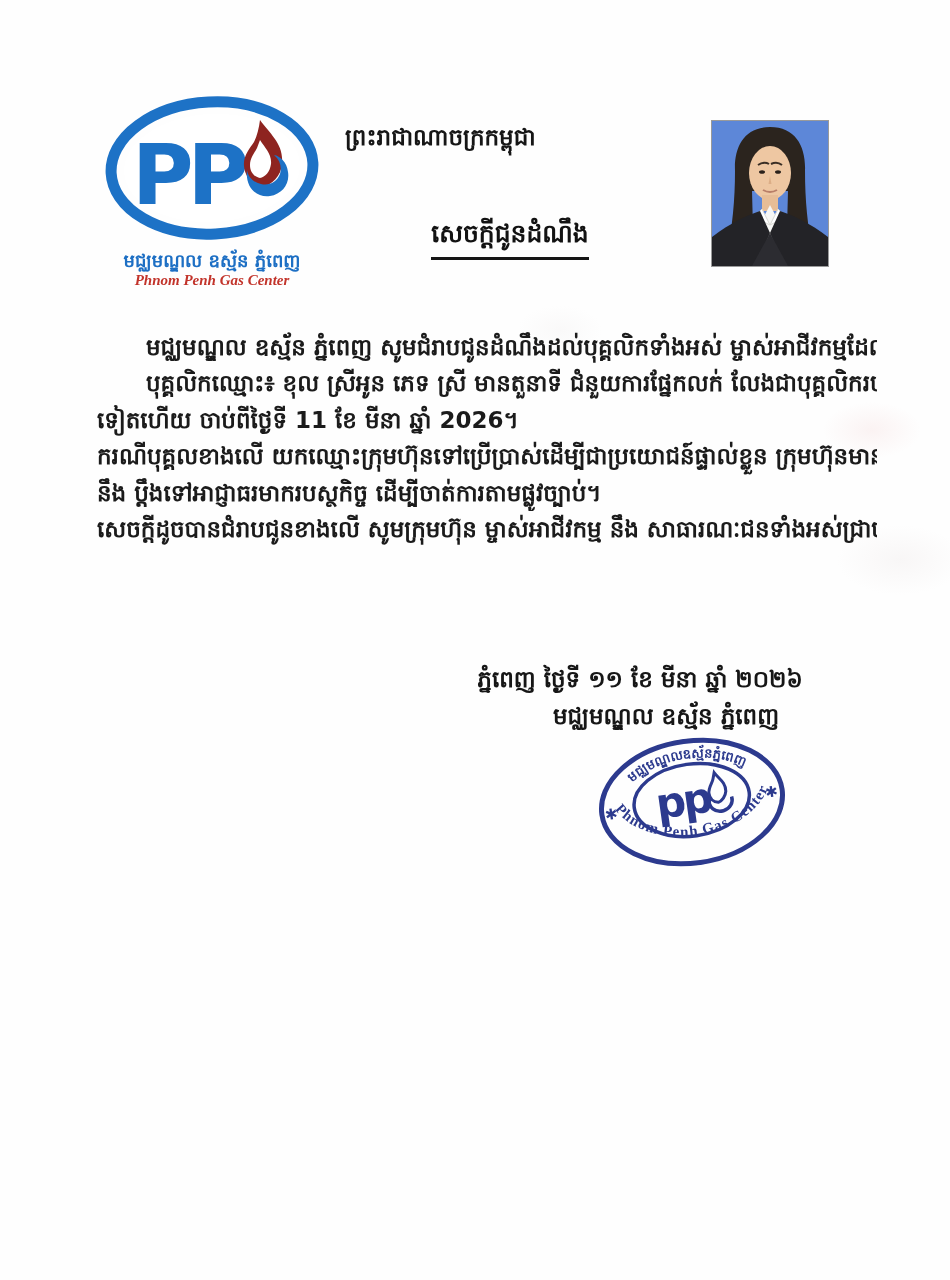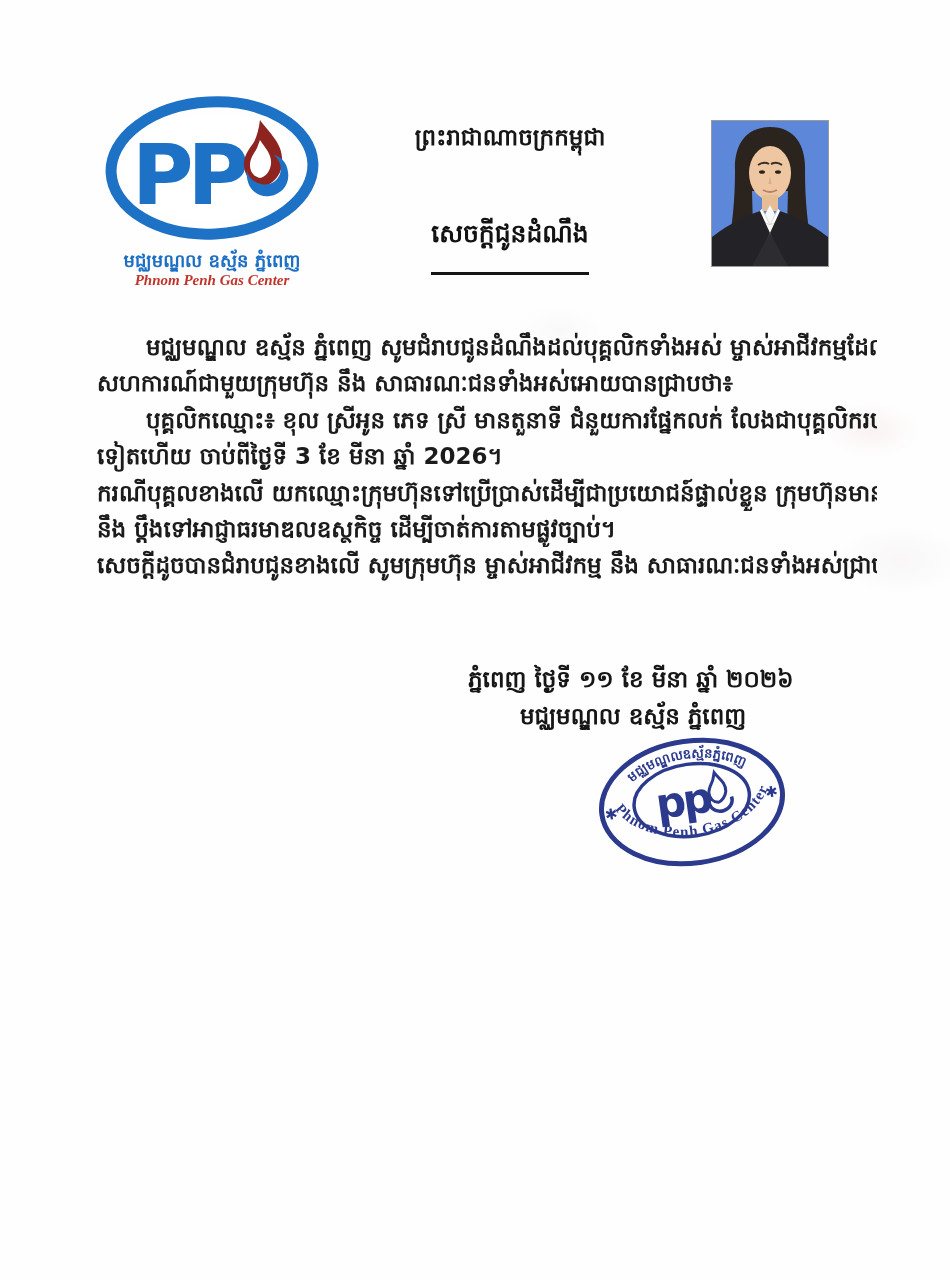--- a/index.html
+++ b/index.html
@@ -26,43 +26,43 @@
     color:#1d6fc4; font-weight:bold; font-size:18px; line-height:22px;
     white-space:nowrap; margin-top:2px;
   }
   .logo-english {
     color:#c2342b; font-weight:bold; font-style:italic; font-size:15px;
     font-family:"Liberation Serif", serif; white-space:nowrap; line-height:17px;
   }
 
   
   .header-center {
-    position:absolute; left:345px; top:120px; width:330px; text-align:center;
+    position:absolute; left:345px; top:120px; width:330px; 
   }
   .header-line { font-weight:bold; font-size:23px; line-height:34px; white-space:nowrap; color:#161616; }
   .doc-title-wrap { position:absolute; left:345px; top:218px; width:330px; text-align:center; }
   .doc-title {
     display:inline-block; font-weight:bold; font-size:25px; color:#121212;
-    border-bottom:3px solid #151515; padding-bottom:18px; white-space:nowrap;
+    border-bottom:3px solid #151515; padding-bottom:3px; white-space:nowrap;
   }
 
   
   .photo { position:absolute; left:711px; top:120px; width:118px; height:147px;
     border:1px solid #9a9a9a; background:#5d87d8; }
 
   
   .body-text { position:absolute; left:97px; top:329px; width:780px; }
   .body-line {
     font-weight:bold; font-size:23px; line-height:36.4px; height:36.4px;
     white-space:nowrap; overflow:hidden; color:#1b1b1b;
   }
   .body-line.indent { padding-left:49px; }
 
   
-  .signoff { position:absolute; left:468px; top:661px; width:344px; }
+  .signoff { position:absolute; left:468px; top:661px; width:344px; text-align:center; }
   .signoff-line { font-weight:bold; font-size:23px; line-height:37px; white-space:nowrap; color:#161616; }
   .signoff-line.org { padding-left:52px; }
 
   
   .stamp { position:absolute; left:596px; top:738px; width:192px; height:128px;
     transform:rotate(-8deg); }
 </style>
 </head>
 <body>
 
@@ -114,25 +114,24 @@
       <path d="M66 88 L58 104 L74 96 Z" fill="#ffffff" stroke="#d8d8d4" stroke-width="1"></path>
 
       <path d="M0 145 L0 116 C18 102 36 94 48 90 L58 112 L44 145 Z" fill="#232327"></path>
       <path d="M116 145 L116 116 C98 102 80 94 68 90 L58 112 L72 145 Z" fill="#232327"></path>
       <path d="M40 145 L58 112 L76 145 Z" fill="#2c2c31"></path>
     </svg>
   </div>
 
   <div class="body-text">
     <div class="body-line indent">មជ្ឈមណ្ឌល ឧស្ម័ន ភ្នំពេញ សូមជំរាបជូនដំណឹងដល់បុគ្គលិកទាំងអស់ ម្ចាស់អាជីវកម្មដែលជាដៃគូរ</div>
-    <div class="body-line">សហការណ៍ជាមួយក្រុមហ៊ុន នឹង សាធារណៈជនទាំងអស់អោយបានជ្រាបថា៖</div>
     <div class="body-line indent">បុគ្គលិកឈ្មោះ៖ ខុល ស្រីអូន ភេទ ស្រី មានតួនាទី ជំនួយការផ្នែកលក់ លែងជាបុគ្គលិករបស់យើងខ្ញុំតទៅ</div>
-    <div class="body-line">ទៀតហើយ ចាប់ពីថ្ងៃទី 3 ខែ មីនា ឆ្នាំ 2026។</div>
+    <div class="body-line">ទៀតហើយ ចាប់ពីថ្ងៃទី 11 ខែ មីនា ឆ្នាំ 2026។</div>
     <div class="body-line">ករណីបុគ្គលខាងលើ យកឈ្មោះក្រុមហ៊ុនទៅប្រើប្រាស់ដើម្បីជាប្រយោជន៍ផ្ទាល់ខ្លួន ក្រុមហ៊ុនមានសិទ្ធគ្រប់គ្រាន់</div>
-    <div class="body-line">នឹង ប្ដឹងទៅអាជ្ញាធរមាឌលឧស្ថកិច្ច ដើម្បីចាត់ការតាមផ្លូវច្បាប់។</div>
+    <div class="body-line">នឹង ប្ដឹងទៅអាជ្ញាធរមាករបស្ថកិច្ច ដើម្បីចាត់ការតាមផ្លូវច្បាប់។</div>
     <div class="body-line">សេចក្តីដូចបានជំរាបជូនខាងលើ សូមក្រុមហ៊ុន ម្ចាស់អាជីវកម្ម នឹង សាធារណៈជនទាំងអស់ជ្រាបជាពត៌មាន។</div>
   </div>
 
   <div class="signoff">
     <div class="signoff-line">ភ្នំពេញ ថ្ងៃទី ១១ ខែ មីនា ឆ្នាំ ២០២៦</div>
     <div class="signoff-line org">មជ្ឈមណ្ឌល ឧស្ម័ន ភ្នំពេញ</div>
   </div>
 
   <div class="stamp">
     <svg width="192" height="128" viewBox="0 0 192 128">

